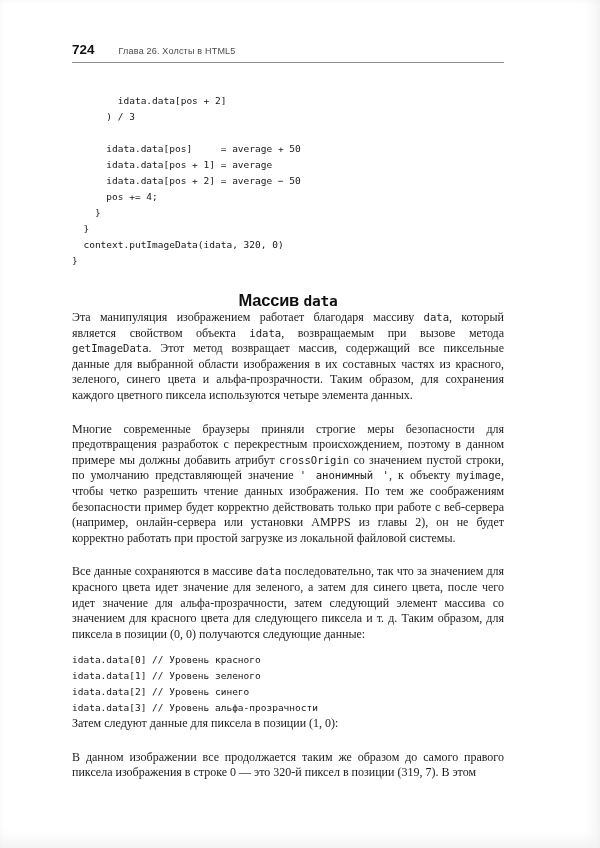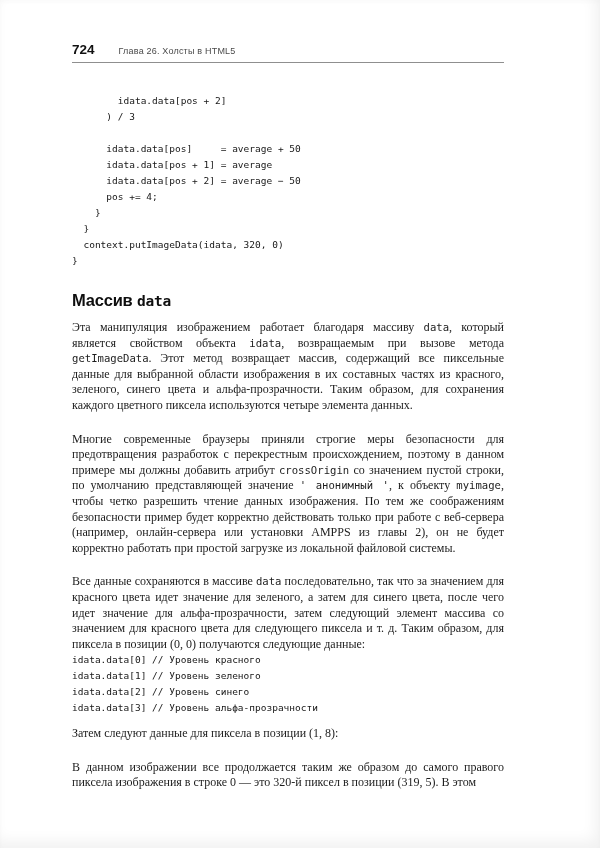--- a/index.html
+++ b/index.html
@@ -39,39 +39,39 @@
 
   
   pre.code {
     font-family: "DejaVu Sans Mono", monospace;
     font-size: 9.5px;
     line-height: 16px;
     white-space: pre;
     color: #161616;
   }
   .code-top { margin-top: 30px; }
-  .code-mid { }
+  .code-mid { margin-top: 10px; }
 
   
   .section-heading {
     font-family: "Liberation Sans", sans-serif;
     font-weight: bold;
     font-size: 16.5px;
     margin-top: 22px;
     color: #0e0e0e;
     letter-spacing: -0.2px;
+    text-align: center;
   }
   .section-heading .mono { font-size: 14.5px; font-weight: bold; }
 
   
   p.body {
     font-size: 12px;
     line-height: 15.6px;
     text-align: justify;
-    margin-top: 10px;
     hyphens: auto;
     -webkit-hyphens: auto;
   }
   p.tight { margin-top: 18px; }
   .mono {
     font-family: "DejaVu Sans Mono", monospace;
     font-size: 10.6px;
   }
 </style>
 </head>
@@ -104,19 +104,19 @@
 
     <p class="body tight">Многие современные браузеры приняли строгие меры безопасности для предотвращения разработок с перекрестным происхождением, поэтому в данном примере мы должны добавить атрибут <span class="mono">crossOrigin</span> со значением пустой строки, по умолчанию представляющей значение <span class="mono">' анонимный '</span>, к объекту <span class="mono">myimage</span>, чтобы четко разрешить чтение данных изображения. По тем же соображениям безопасности пример будет корректно действовать только при работе с веб-сервера (например, онлайн-сервера или установки AMPPS из главы 2), он не будет корректно работать при простой загрузке из локальной файловой системы.</p>
 
     <p class="body tight">Все данные сохраняются в массиве <span class="mono">data</span> последовательно, так что за значением для красного цвета идет значение для зеленого, а затем для синего цвета, после чего идет значение для альфа-прозрачности, затем следующий элемент массива со значением для красного цвета для следующего пиксела и т. д. Таким образом, для пиксела в позиции (0, 0) получаются следующие данные:</p>
 
     <pre class="code code-mid">idata.data[0] // Уровень красного
 idata.data[1] // Уровень зеленого
 idata.data[2] // Уровень синего
 idata.data[3] // Уровень альфа-прозрачности</pre>
 
-    <p class="body">Затем следуют данные для пиксела в позиции (1, 8):</p>
+    <p class="body">Затем следуют данные для пиксела в позиции (1, 0):</p>
 
 
-    <p class="body tight">В данном изображении все продолжается таким же образом до самого правого пиксела изображения в строке 0 — это 320-й пиксел в позиции (319, 5). В этом</p>
+    <p class="body tight">В данном изображении все продолжается таким же образом до самого правого пиксела изображения в строке 0 — это 320-й пиксел в позиции (319, 7). В этом</p>
 
   </div>
 </div>
 
 </body></html>

